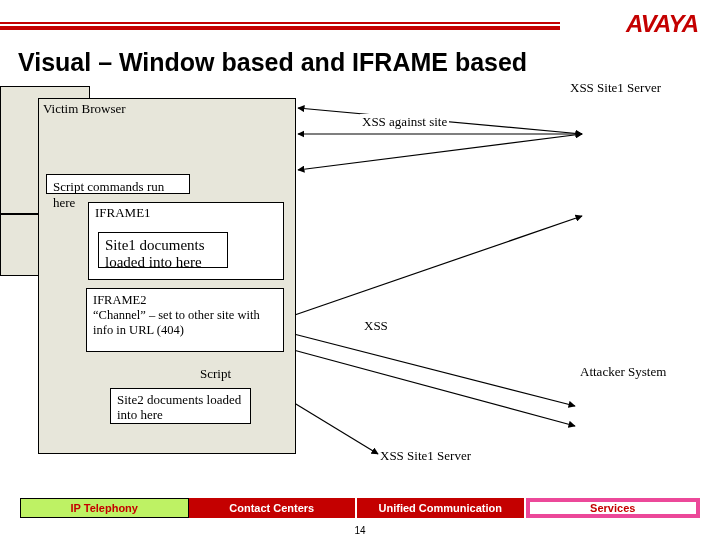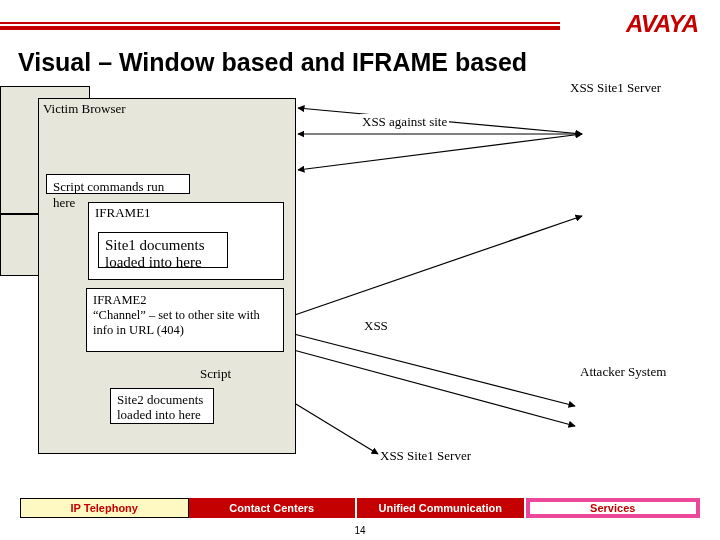--- a/index.html
+++ b/index.html
@@ -43,35 +43,35 @@
   .site1-docs { left: 98px; top: 146px; width: 130px; height: 36px; font-size: 15px; line-height: 1.15; }
 
   
   .iframe2 { left: 86px; top: 202px; width: 198px; height: 64px; font-size: 12.5px; line-height: 1.2; }
   .iframe2 .lab { display: block; }
 
   
   .iframe3 { left: 88px; top: 278px; width: 196px; height: 68px; }
   .iframe3 .lab { position: absolute; left: 6px; top: 2px; font-size: 13px; }
   .script-lab { position: absolute; left: 200px; top: 280px; font-size: 13px; }
-  .site2-docs { left: 110px; top: 302px; width: 104px; height: 36px; font-size: 13px; line-height: 1.15; }
+  .site2-docs { left: 110px; top: 302px; width: 141px; height: 36px; font-size: 13px; line-height: 1.15; }
 
   
   .xss-against { position: absolute; left: 360px; top: 28px; font-size: 13px; background:#fff; padding:0 2px; }
   .xss-mid { position: absolute; left: 362px; top: 232px; font-size: 13px; background:#fff; padding:0 2px; }
   .xss-site1-bottom { position: absolute; left: 380px; top: 362px; font-size: 13px; }
 
   
   svg.arrows { position: absolute; left: 0; top: 0; width: 720px; height: 390px; pointer-events: none; }
 
   
   .footer { position: absolute; bottom: 22px; left: 20px; width: 680px; height: 20px; display: flex; background:#000; }
   .footer .cell { flex: 1; color:#fff; font-family: Arial,sans-serif; font-size: 11px; font-weight: bold; display:flex; align-items:center; justify-content:center; border-right:2px solid #fff; }
   .footer .cell:last-child { border-right:none; color:#c40000; background:#fff; border:4px solid #ec4899;}
-  .footer .cell:first-child { color:#c40000; background:#fef9c3; border:1px solid #000;text-align:center;}
+  .footer .cell:first-child { color:#c40000; background:#bef264; border:1px solid #000;text-align:center;}
   .footer .cell.red { background:#c40000; color:#fff; }
   .pagenum { position:absolute; bottom:4px; left:0; width:720px; text-align:center; font-size:10px; font-family:Arial,sans-serif; }
 </style>
 </head>
 <body>
 
 <div class="page">
 
   <div class="header">
     <div class="red-bars">

